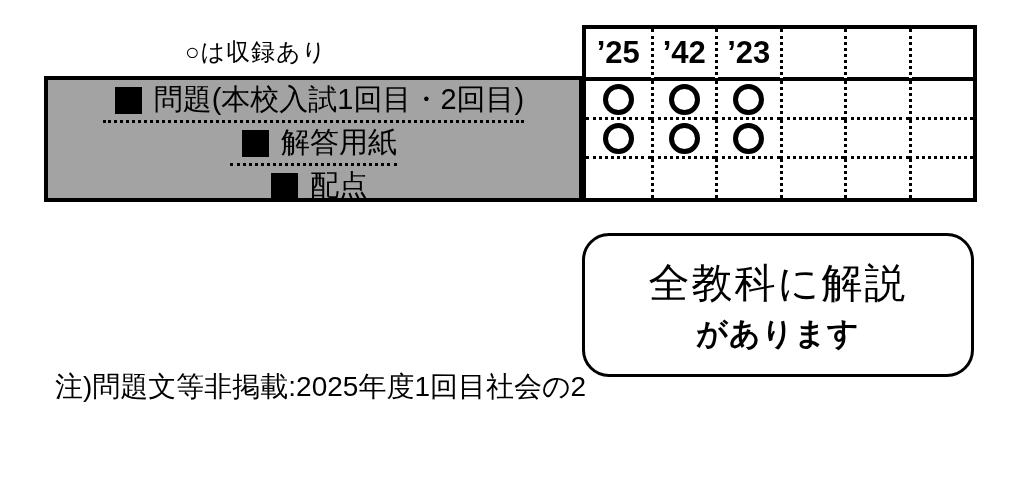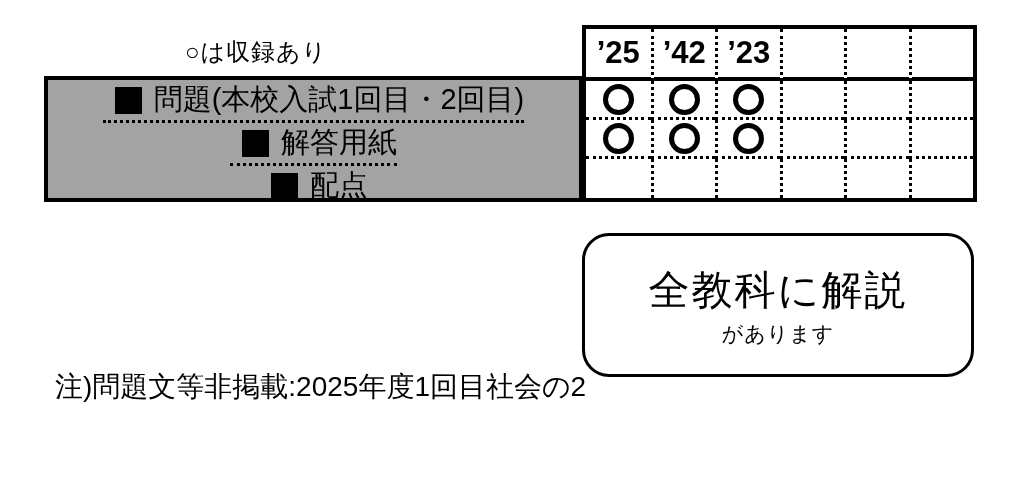--- a/index.html
+++ b/index.html
@@ -108,21 +108,21 @@
     box-sizing: border-box;
     background: #fff;
     display: flex;
     flex-direction: column;
     align-items: center;
     justify-content: center;
     gap: 2px;
     margin-top: 23px;
   }
   #callout-line1 { font-size: 41px; letter-spacing: 2px; white-space: nowrap; }
-  #callout-line2 { font-size: 21px; letter-spacing: 1px; white-space: nowrap; }
+  #callout-line2 { font-size: 31px; letter-spacing: 1px; white-space: nowrap; font-weight: bold; }
 
   
   #note {
     position: absolute;
     left: 55px; top: 368px;
     font-size: 28px;
     white-space: nowrap;
   }
 </style>
 </head>

